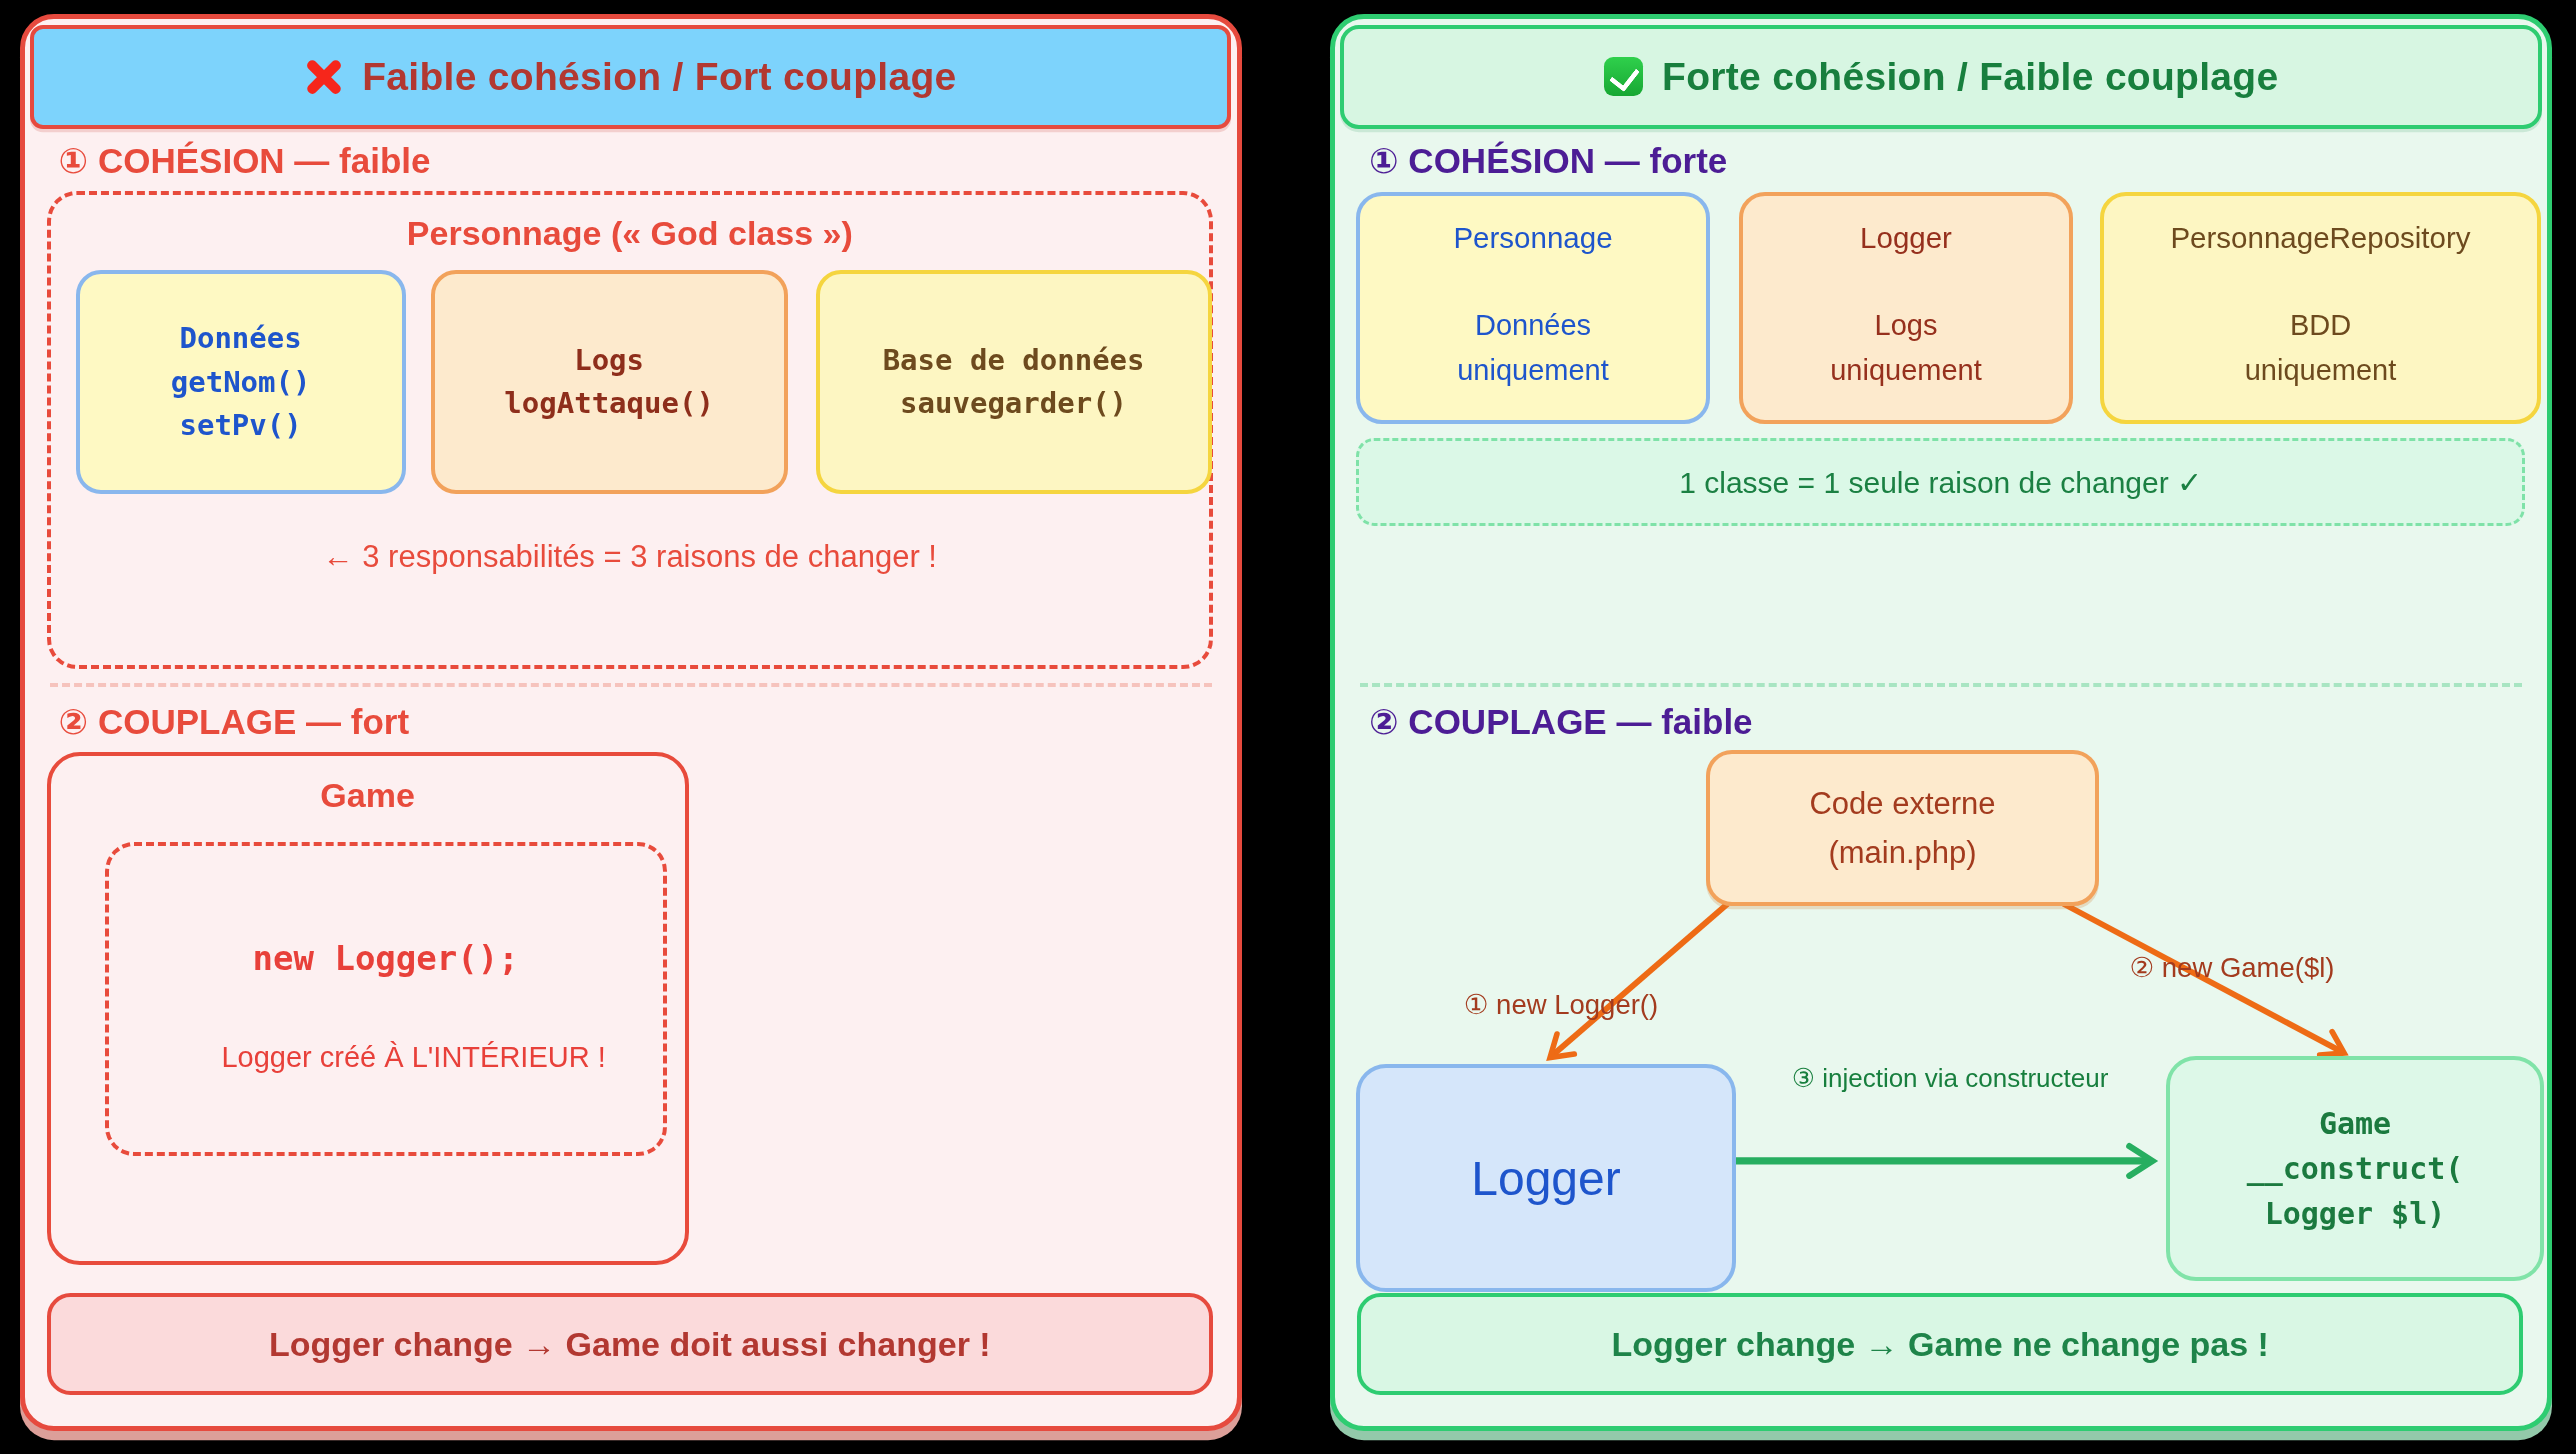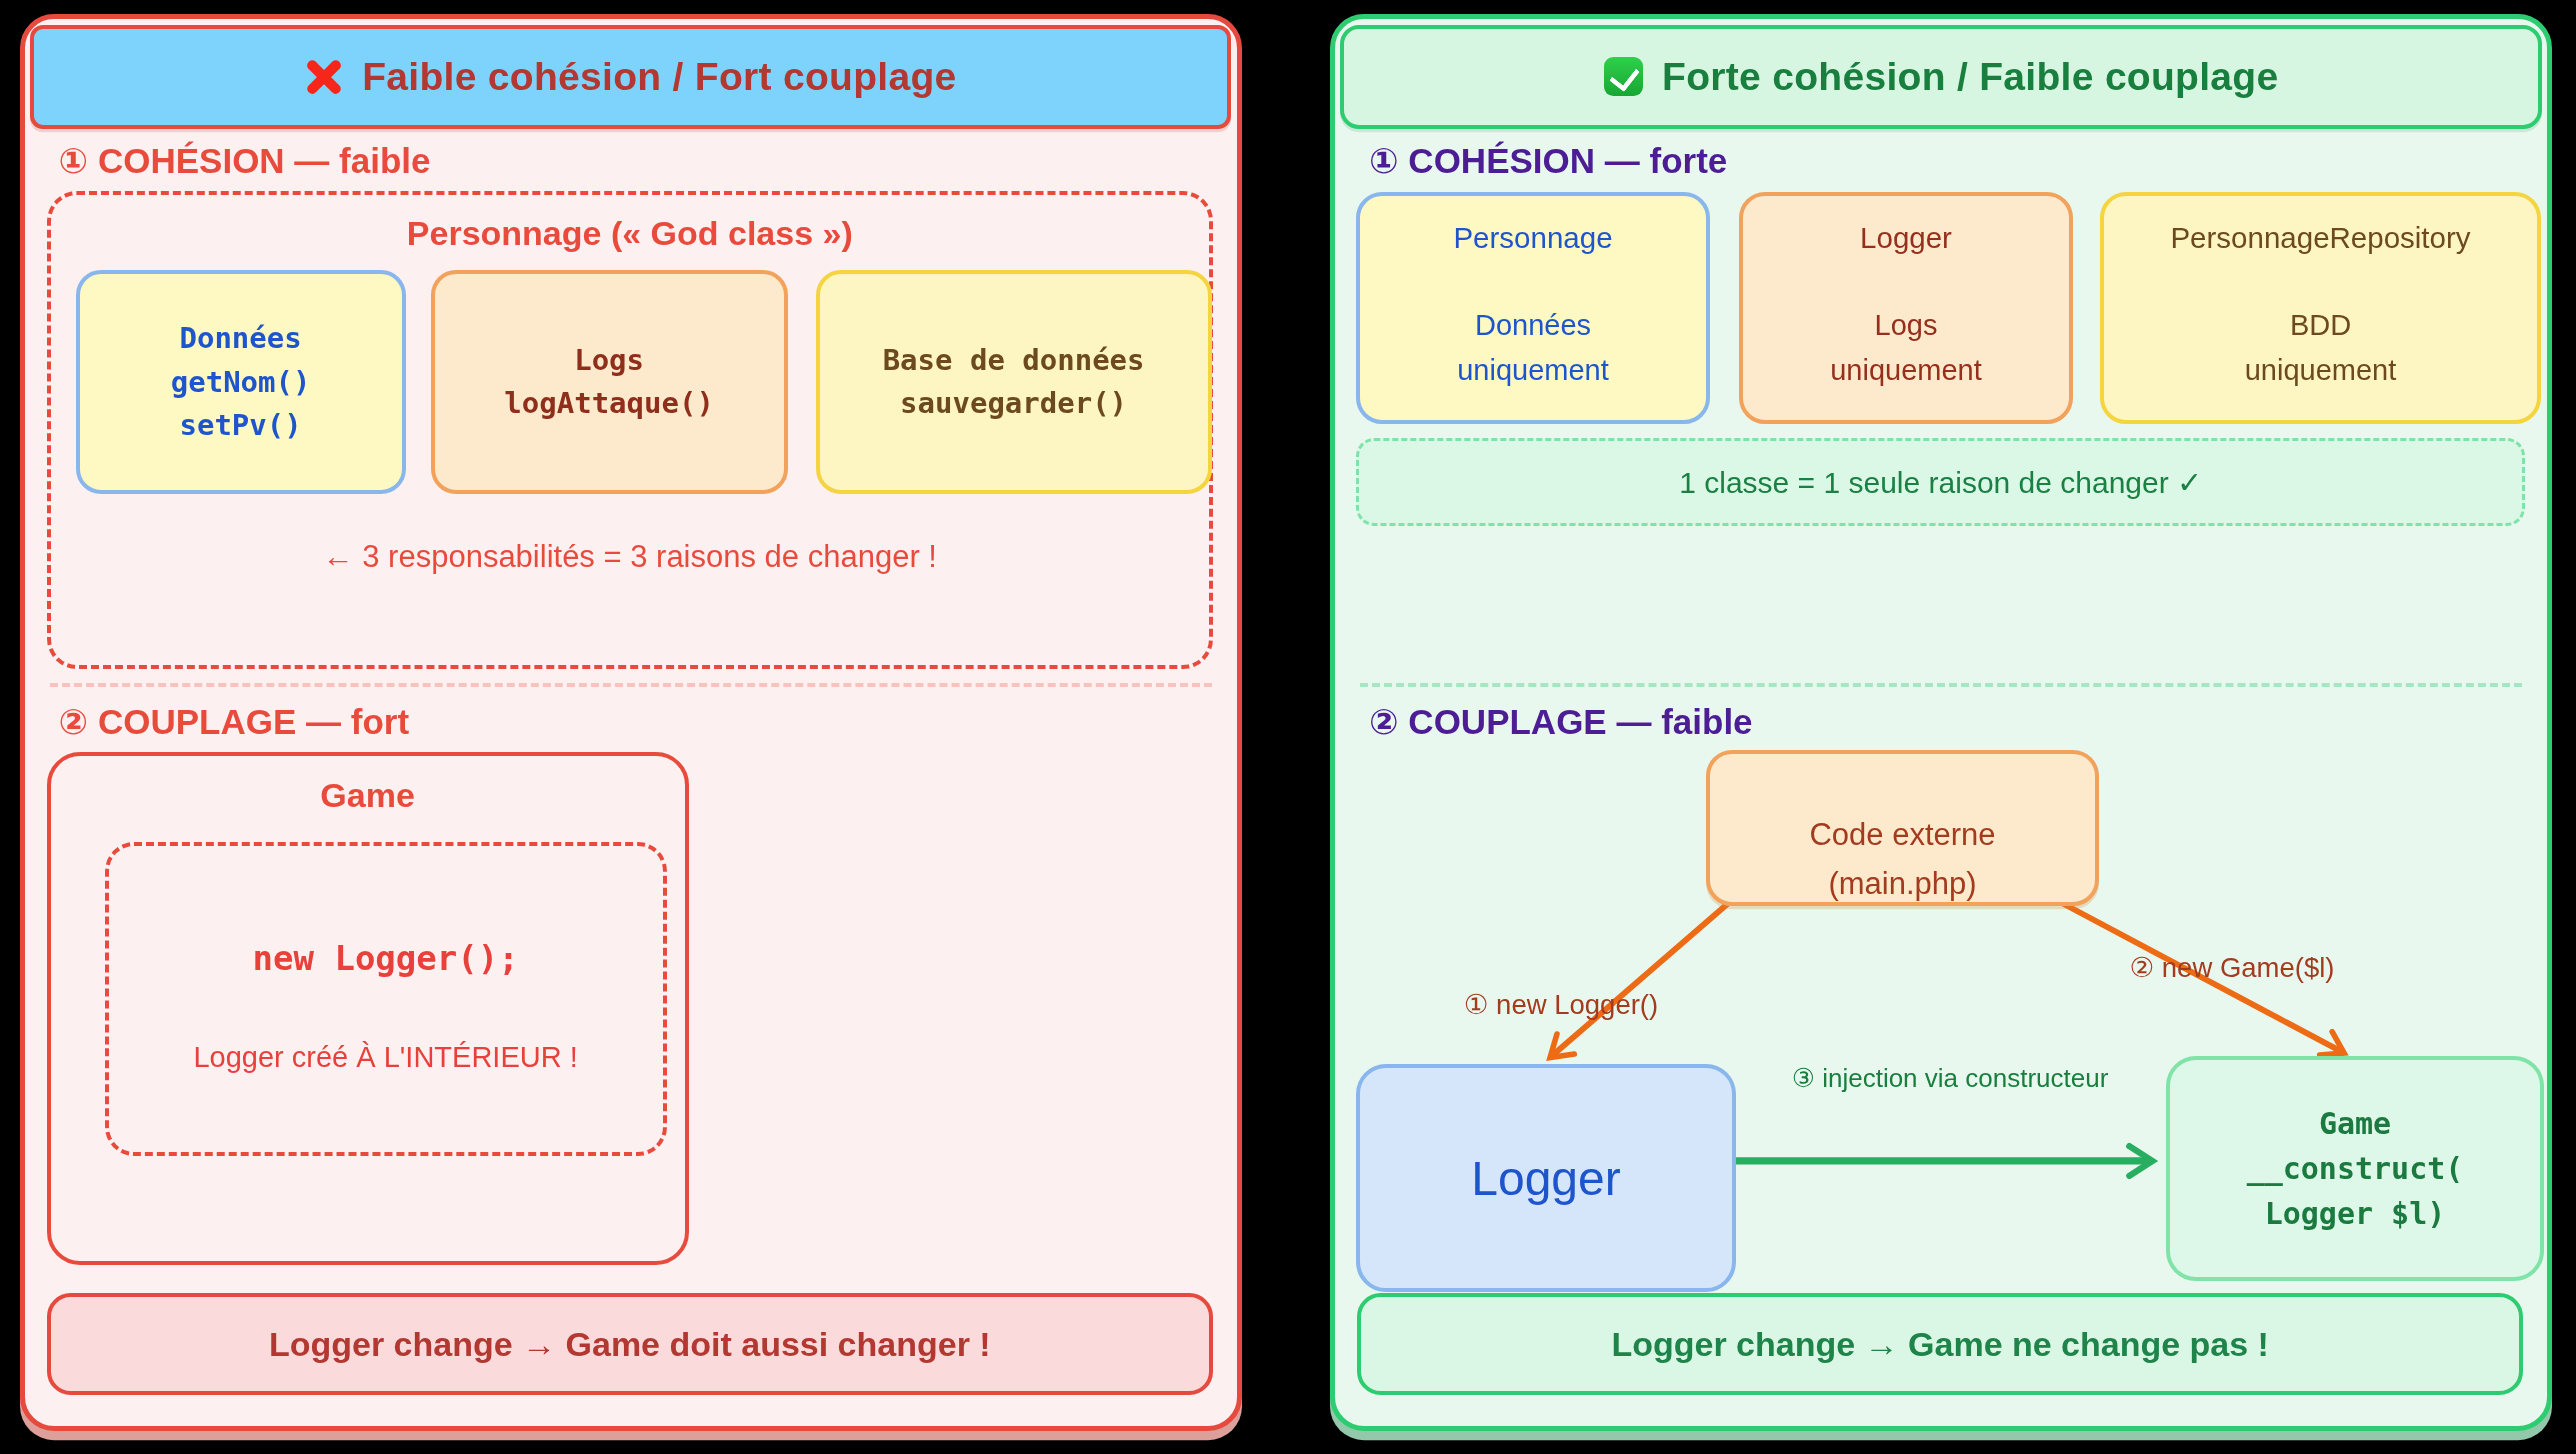--- a/index.html
+++ b/index.html
@@ -47,42 +47,42 @@
   .codebox.p1{left:25px;width:322px;}
   .codebox.p2{left:380px;width:349px;}
   .codebox.p3{left:765px;width:388px;}
   .respnote{position:absolute;top:344px;width:100%;text-align:center;font-size:31px;font-weight:500;color:#e84b3c;}
 
   .gamebox{position:absolute;left:22px;top:733px;width:634px;height:505px;border:4.6px solid #e84b3c;border-radius:33px;}
   .gametitle{position:absolute;top:19.6px;width:100%;text-align:center;font-size:34px;font-weight:600;color:#e84b3c;}
   .innerdash{position:absolute;left:54px;top:86px;width:554px;height:306px;border:4.6px dashed #e84b3c;border-radius:29px;}
   .newlogger{position:absolute;top:92px;width:100%;text-align:center;
        font-family:"DejaVu Sans Mono","Liberation Mono",monospace;font-weight:700;font-size:34px;color:#e8403a;}
-  .innernote{position:absolute;top:195px;width:100%;text-align:center;font-size:29px;font-weight:500;color:#e8403a;}
+  .innernote{position:absolute;top:195px;width:100%;text-align:center;font-size:29px;font-weight:500;color:#e8403a;padding-left:28px;}
 
   .banner{position:absolute;left:22px;right:23.6px;top:1274px;height:94px;border-radius:23.6px;border-width:4.6px;border-style:solid;
        display:flex;align-items:center;justify-content:center;font-size:34px;font-weight:600;}
   .panel.left  .banner{background:#fbdadb;border-color:#e64a3e;color:#b23831;}
   .panel.right .banner{background:#d9f7e4;border-color:#2ecc71;color:#1e8449;}
 
   
   .sbox{position:absolute;top:173px;height:224px;border-radius:26px;border-width:4.6px;border-style:solid;
        text-align:center;font-weight:500;}
   .sbox .stitle{margin-top:25px;font-size:29.5px;}
   .sbox .sbody{margin-top:48px;font-size:29px;line-height:1.55;}
   .sbox.p1{left:21px;width:346px;}
   .sbox.p2{left:404px;width:326px;}
   .sbox.p3{left:765px;width:433px;}
   .sbox.box-orange{color:#96301d;}
 
   .srpbox{position:absolute;left:21px;right:21.6px;top:419px;height:82px;background:#dbf8e7;border:3.9px dashed #7fe2a8;
        border-radius:18.3px;display:flex;align-items:center;justify-content:center;font-size:30px;font-weight:500;color:#1b8043;}
 
   .codeext{position:absolute;left:371px;top:731px;width:385px;height:148px;background:#fdeacd;border:4.6px solid #f2a25b;
-       border-radius:26px;display:flex;flex-direction:column;align-items:center;justify-content:flex-end;gap:13px;
+       border-radius:26px;display:flex;flex-direction:column;align-items:center;justify-content:center;gap:13px;
        font-size:31px;font-weight:500;color:#a33b1e;box-shadow:0 3.3px 0 rgba(210,130,60,.25);}
 
   .alabel{position:absolute;top:932px;width:340px;text-align:center;font-size:27.5px;font-weight:500;color:#a33b1e;}
   .alabel.a1{left:56px;margin-top:37px;}
   .alabel.a2{left:727px;}
   .injlabel{position:absolute;left:399px;width:432px;top:1044px;text-align:center;font-size:26px;font-weight:500;color:#187f3e;}
 
   .loggerbox{position:absolute;left:21px;top:1045px;width:372px;height:220px;background:#d5e6fa;border:4.6px solid #89b7ed;
        border-radius:30px;display:flex;align-items:center;justify-content:center;font-size:48px;font-weight:500;color:#1e55cc;}
   .gamebox2{position:absolute;left:831px;top:1037px;width:370px;height:217px;background:#ddf8e8;border:4.6px solid #80e3a8;

